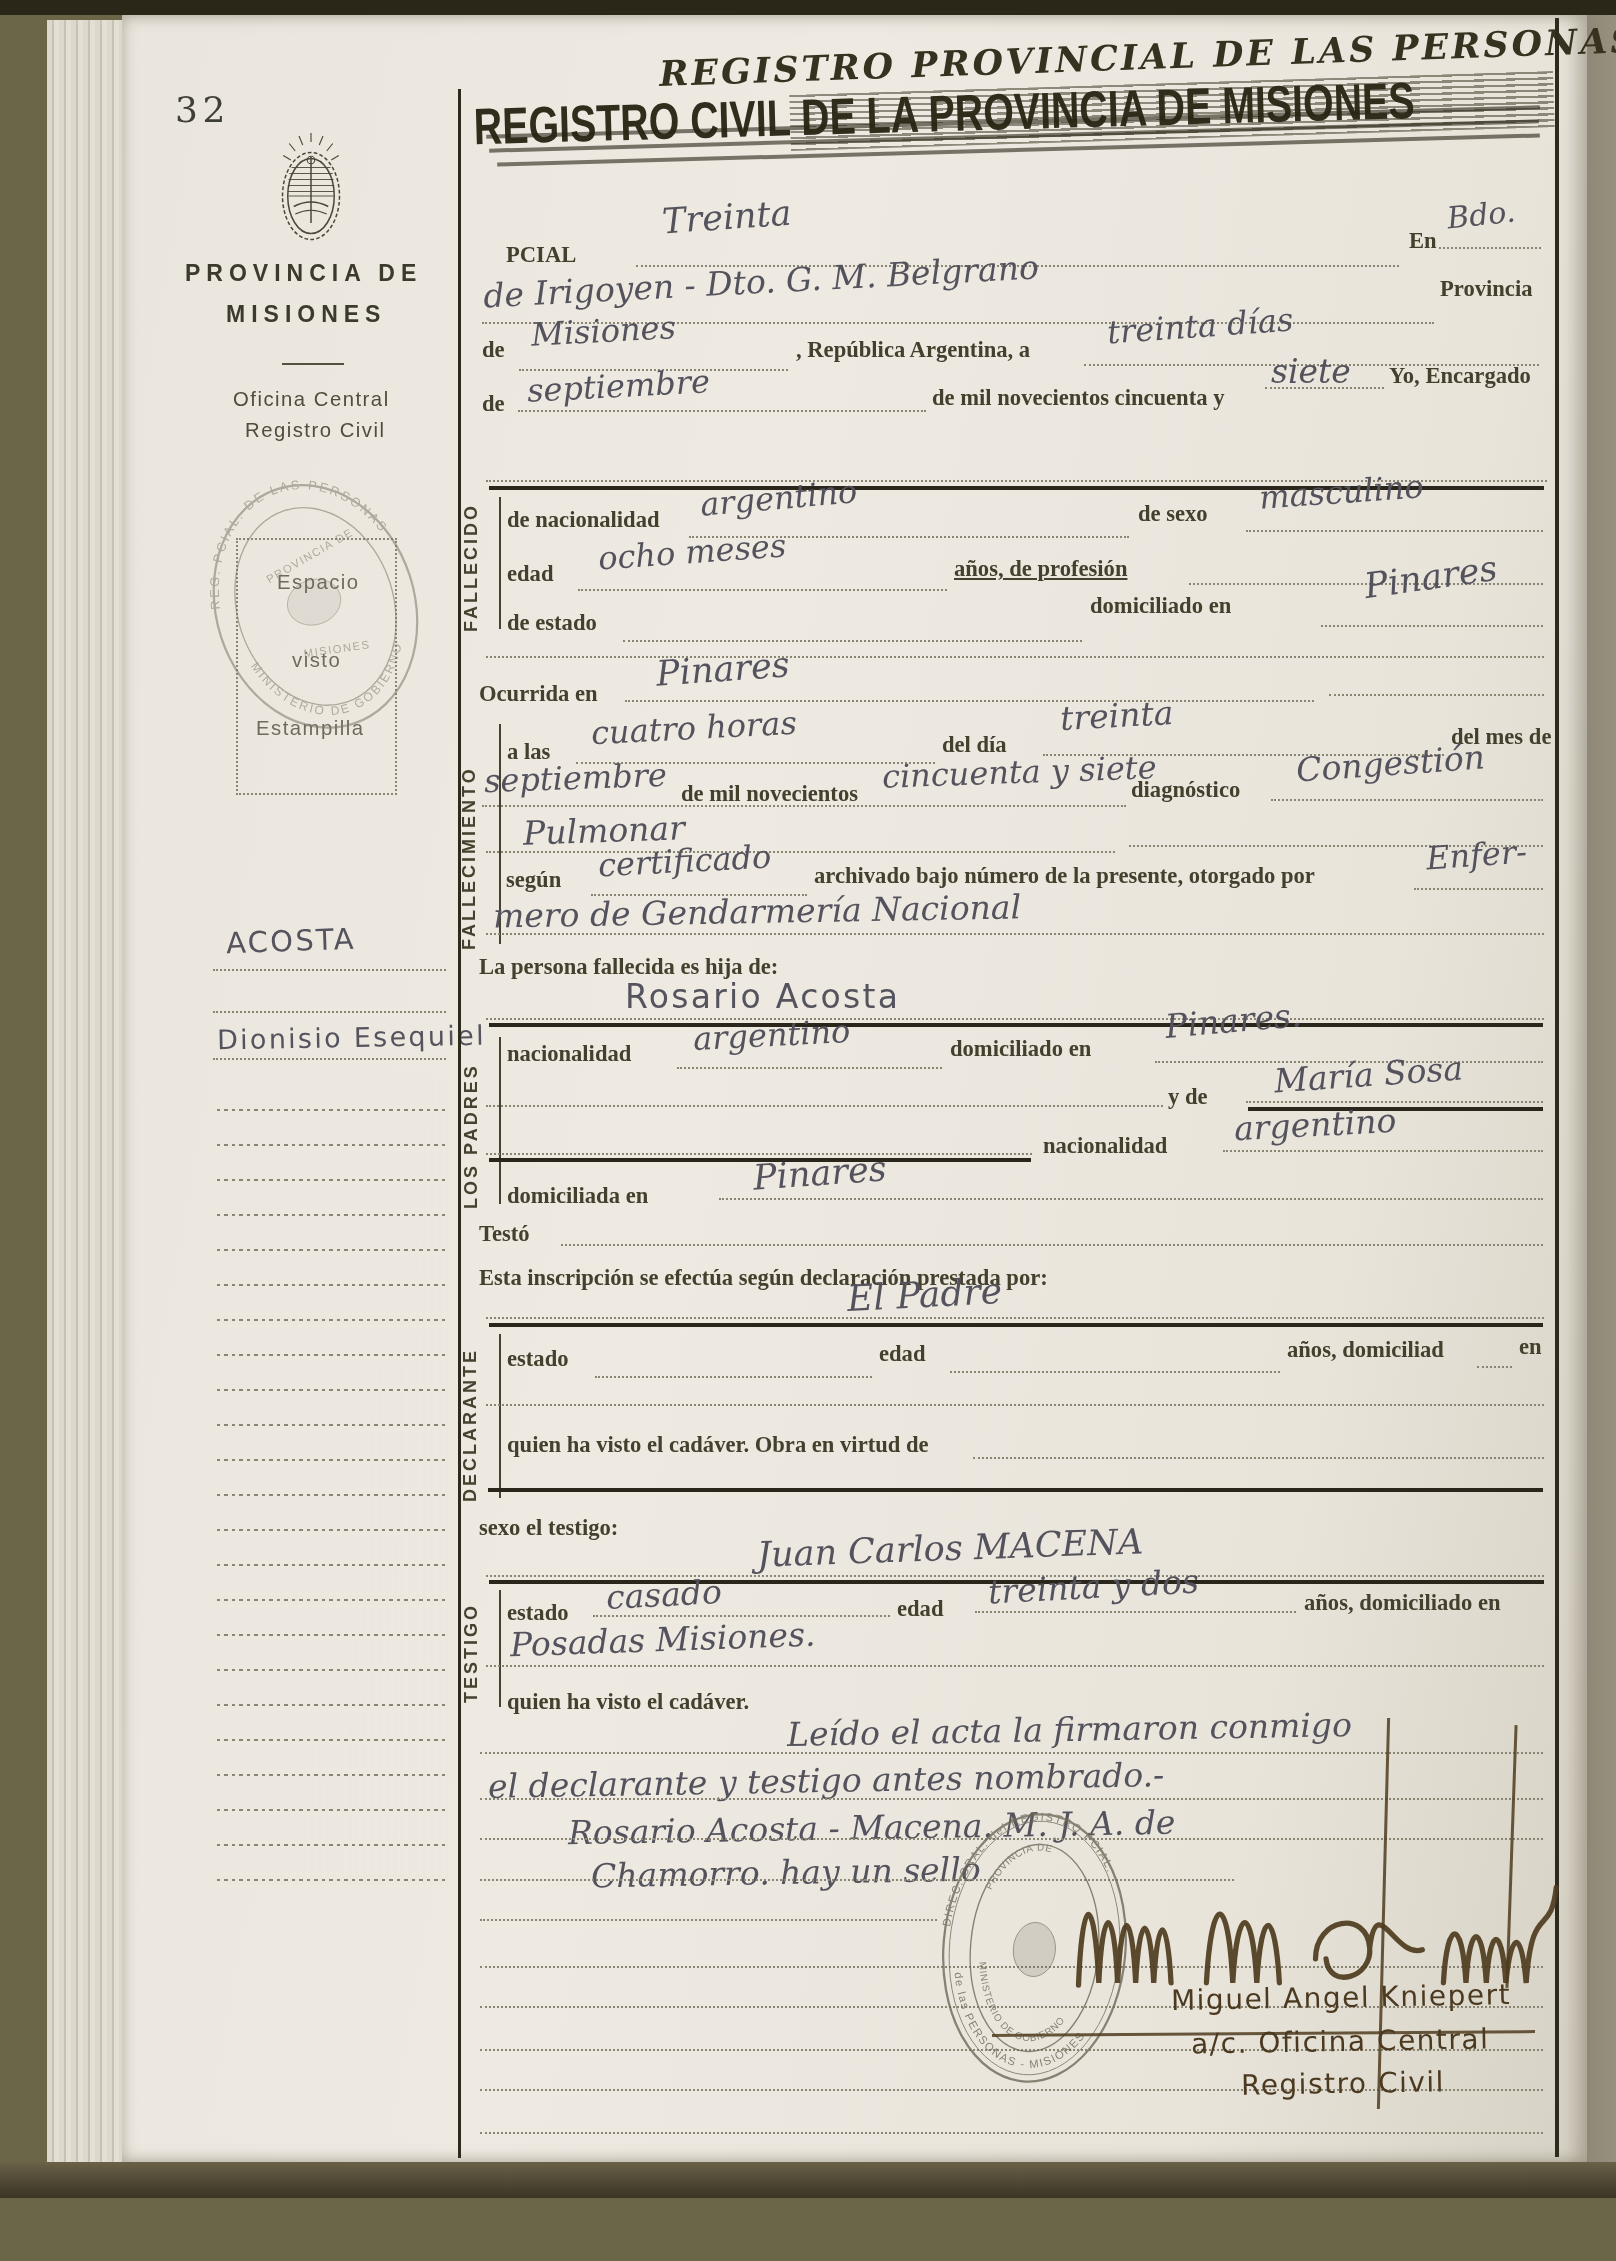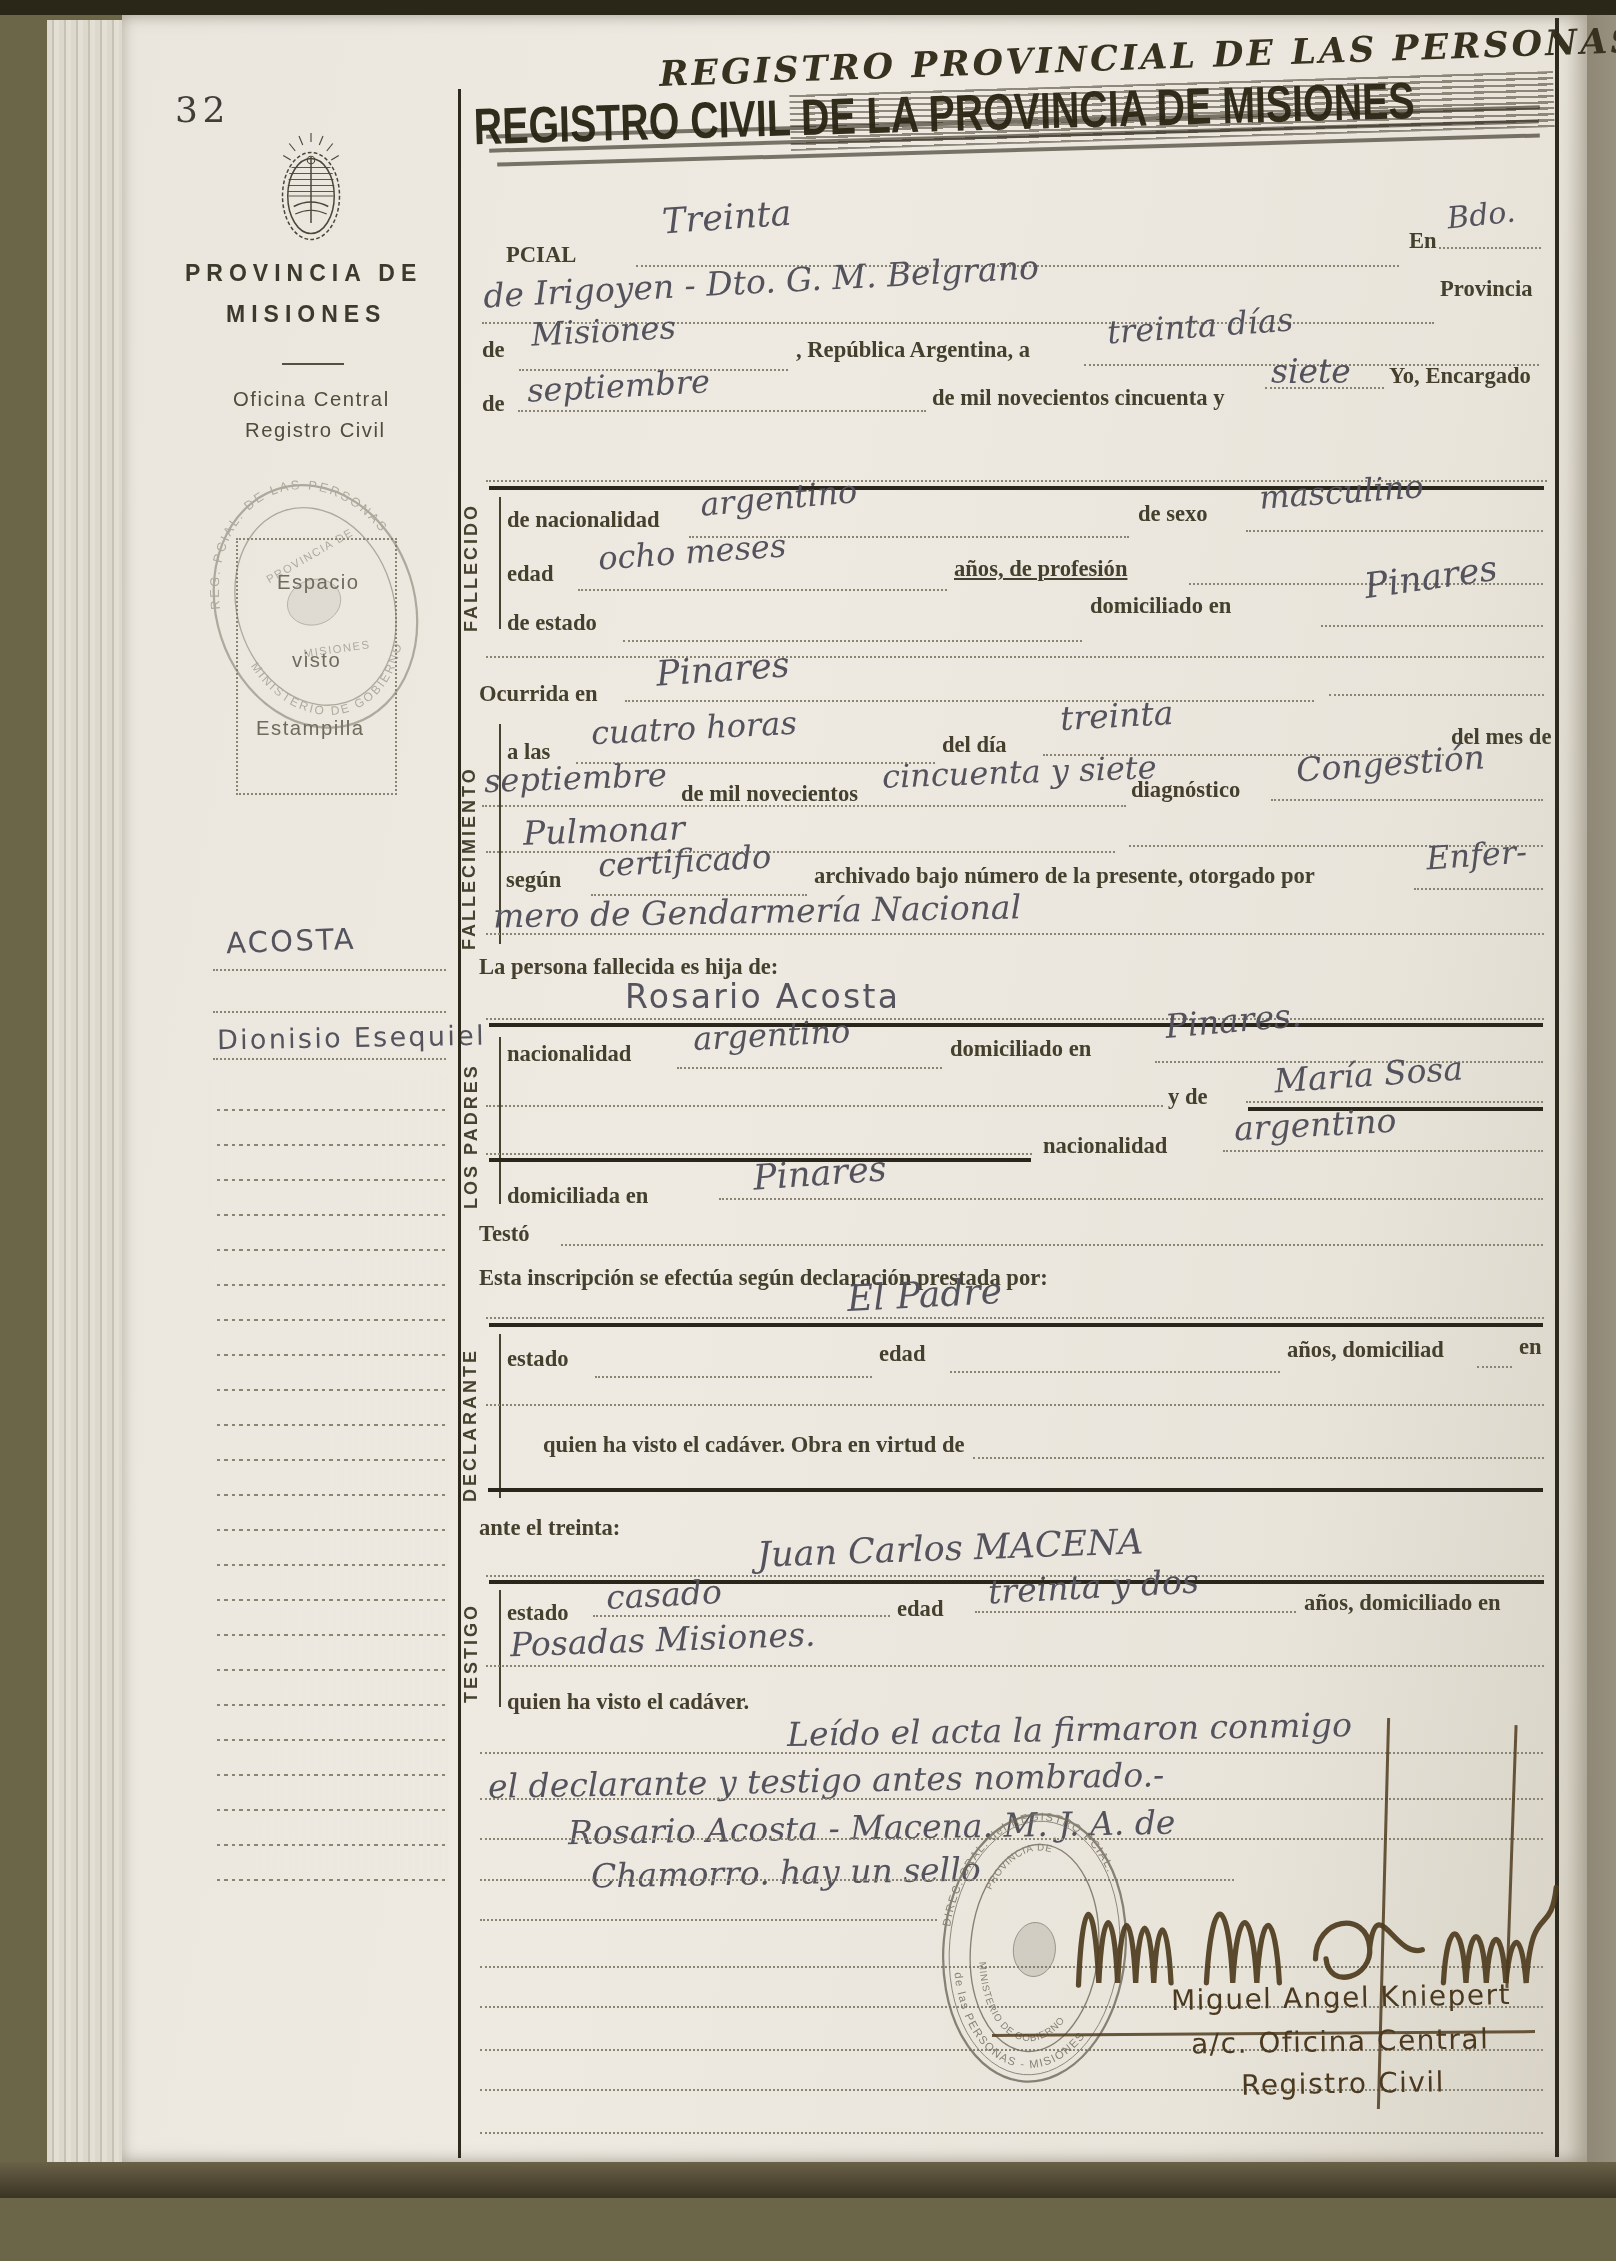--- a/index.html
+++ b/index.html
@@ -271,25 +271,25 @@
   <div class="abs bracket" style="left:499px;top:1334px;height:164px;"></div>
 
   <div class="abs lbl" style="left:507px;top:1346px;">estado</div>
   <div class="abs dot" style="left:595px;top:1376px;width:277px;"></div>
   <div class="abs lbl" style="left:879px;top:1341px;">edad</div>
   <div class="abs dot" style="left:950px;top:1371px;width:330px;"></div>
   <div class="abs lbl" style="left:1287px;top:1337px;">años, domiciliad</div>
   <div class="abs dot" style="left:1477px;top:1366px;width:35px;"></div>
   <div class="abs lbl" style="left:1519px;top:1334px;">en</div>
   <div class="abs dot" style="left:486px;top:1404px;width:1058px;"></div>
-  <div class="abs lbl" style="left:507px;top:1432px;margin-left:36px;">quien ha visto el cadáver. Obra en virtud de</div>
+  <div class="abs lbl" style="left:507px;top:1432px;">quien ha visto el cadáver. Obra en virtud de</div>
   <div class="abs dot" style="left:973px;top:1457px;width:571px;"></div>
   <div class="abs heavy" style="left:488px;top:1488px;width:1055px;"></div>
 
-  <div class="abs lbl" style="left:479px;top:1515px;">ante el treinta:</div>
+  <div class="abs lbl" style="left:479px;top:1515px;">sexo el testigo:</div>
   <div class="abs hw" style="left:757px;top:1528px;font-size:35px;transform:rotate(-2deg);">Juan Carlos MACENA</div>
   <div class="abs dot" style="left:486px;top:1575px;width:1058px;"></div>
   <div class="abs heavy" style="left:489px;top:1580px;width:1055px;"></div>
 
   <div class="abs vlabel" style="left:461px;top:1703px;">TESTIGO</div>
   <div class="abs bracket" style="left:499px;top:1590px;height:117px;"></div>
 
   <div class="abs lbl" style="left:507px;top:1600px;">estado</div>
   <div class="abs hw" style="left:606px;top:1575px;font-size:33px;transform:rotate(-3deg);">casado</div>
   <div class="abs dot" style="left:593px;top:1615px;width:297px;"></div>

